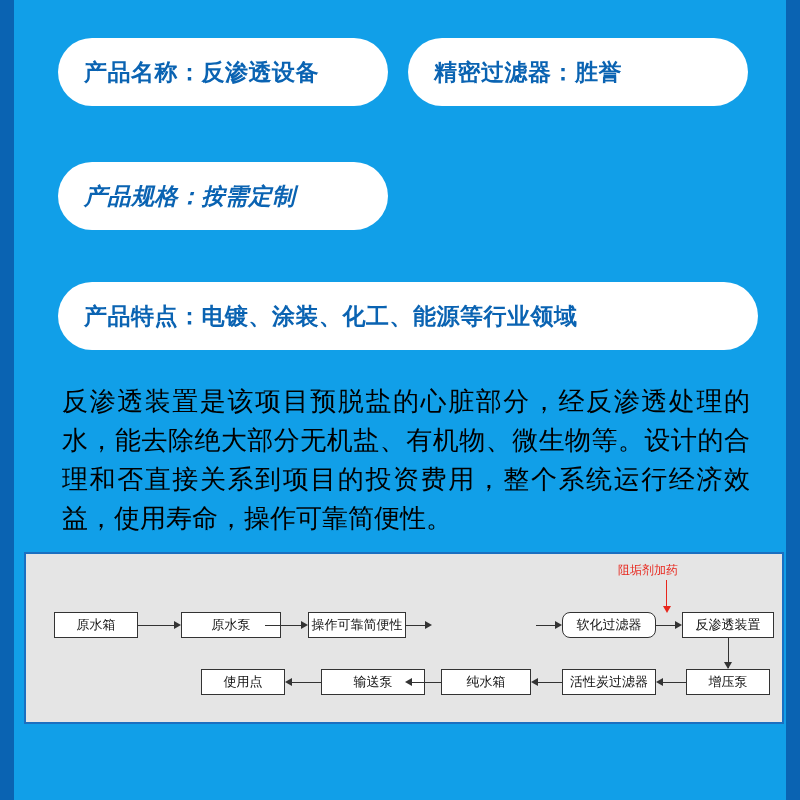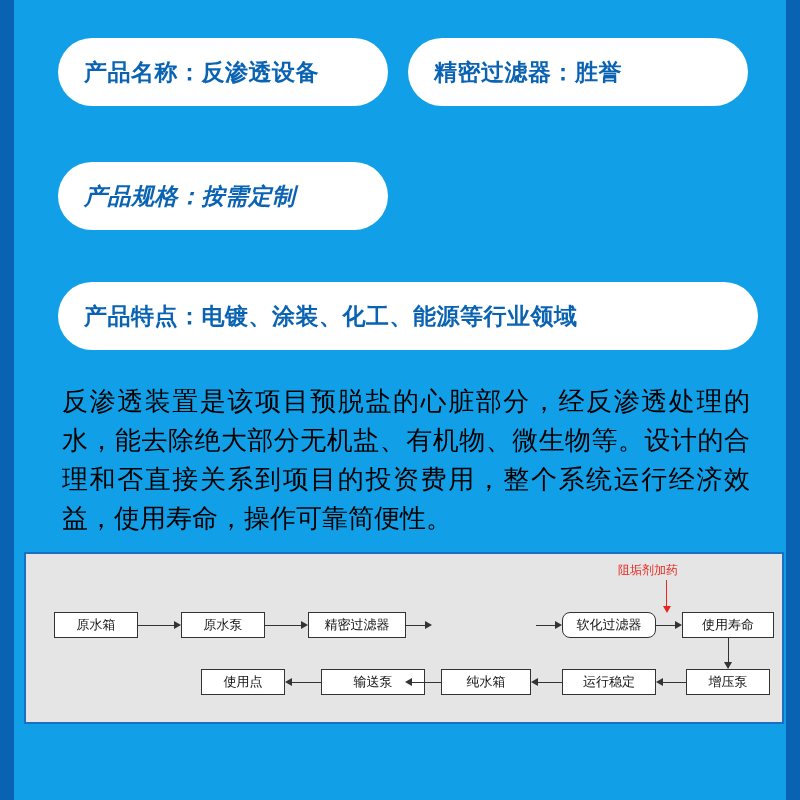--- a/index.html
+++ b/index.html
@@ -194,31 +194,31 @@
   <div class="flow-panel">
     <div class="flow-inner">
 
       <div class="dose-label" style="left: 592px; top: 8px;">阻垢剂加药</div>
       <div class="dose-line" style="left: 640px; top: 26px; height: 26px;"></div>
       <div class="dose-arrow" style="left: 637px; top: 52px;"></div>
 
       <div class="node" style="left: 28px; top: 58px; width: 84px;">
         <span>原水箱</span>
       </div>
-      <div class="node" style="left: 155px; top: 58px; width: 84px;">
+      <div class="node" style="left: 155px; top: 58px; width: 100px;">
         <span>原水泵</span>
       </div>
       <div class="node" style="left: 282px; top: 58px; width: 98px;">
-        <span>精密过滤器</span>
+        <span>操作可靠简便性</span>
       </div>
       <div class="node" style="left: 536px; top: 58px; width: 94px; border-radius: 8px;">
         <span>软化过滤器</span>
       </div>
       <div class="node" style="left: 656px; top: 58px; width: 92px;">
-        <span>使用寿命</span>
+        <span>反渗透装置</span>
       </div>
 
       <div class="hline" style="left: 112px; top: 71px; width: 36px;"></div>
       <div class="arrow-r" style="left: 148px; top: 67px;"></div>
 
       <div class="hline" style="left: 239px; top: 71px; width: 36px;"></div>
       <div class="arrow-r" style="left: 275px; top: 67px;"></div>
 
       <div class="hline" style="left: 380px; top: 71px; width: 19px;"></div>
       <div class="arrow-r" style="left: 399px; top: 67px;"></div>
@@ -235,21 +235,21 @@
       <div class="node" style="left: 175px; top: 115px; width: 84px; text-align: right;">
         <span>使用点</span>
       </div>
       <div class="node" style="left: 295px; top: 115px; width: 104px;">
         <span>输送泵</span>
       </div>
       <div class="node" style="left: 415px; top: 115px; width: 90px; font-family: Liberation Mono, monospace;">
         <span>纯水箱</span>
       </div>
       <div class="node" style="left: 536px; top: 115px; width: 94px;">
-        <span>运行稳定</span>
+        <span>活性炭过滤器</span>
       </div>
       <div class="node" style="left: 660px; top: 115px; width: 84px;">
         <span>增压泵</span>
       </div>
 
       <div class="hline" style="left: 637px; top: 128px; width: 23px;"></div>
       <div class="arrow-l" style="left: 630px; top: 124px;"></div>
 
       <div class="hline" style="left: 512px; top: 128px; width: 24px;"></div>
       <div class="arrow-l" style="left: 505px; top: 124px;"></div>

